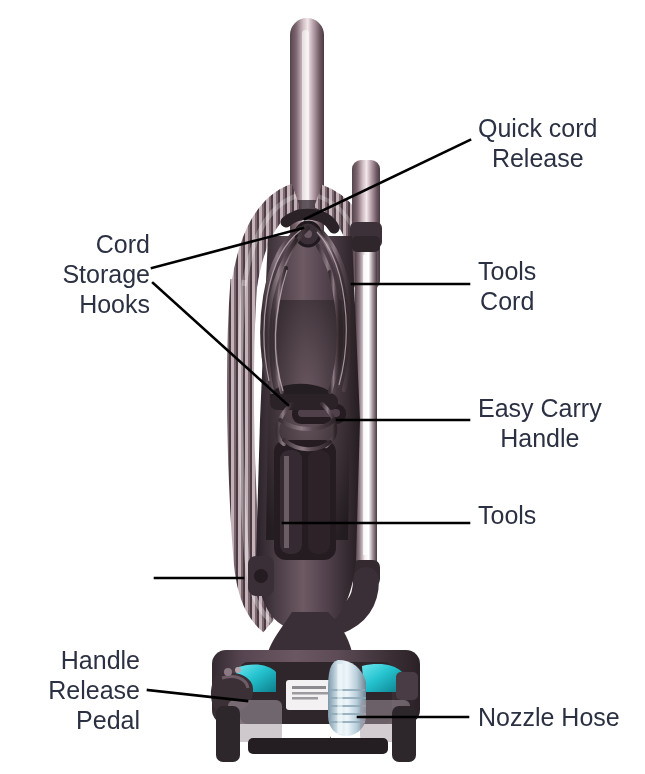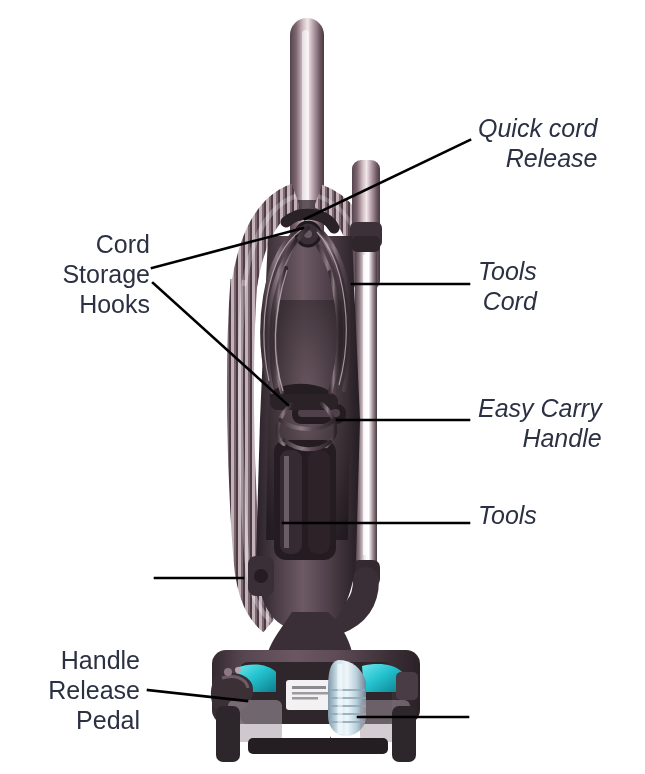--- a/index.html
+++ b/index.html
@@ -6,21 +6,21 @@
   body{width:645px;height:774px;position:relative;overflow:hidden;
        font-family:"Liberation Sans", sans-serif;}
 
   #stage{position:absolute;inset:0;width:645px;height:774px;background:#fff;}
 
   
   .label{position:absolute;color:#2b3142;font-size:25px;line-height:30px;
          font-family:"Liberation Sans", sans-serif;font-weight:400;
          white-space:pre;letter-spacing:0px;}
   .label.right{text-align:right;}
-  .label.left{text-align:right;font-style:italic;}
+  .label.left{text-align:center;}
 
   
   svg.overlay{position:absolute;left:0;top:0;width:645px;height:774px;
               pointer-events:none;}
 
   
   #product{position:absolute;left:0;top:0;width:645px;height:774px;}
 </style>
 </head>
 <body>
@@ -258,14 +258,15 @@
   <div class="label left" style="left:478px;top:393px;">Easy Carry
 Handle</div>
 
   <div class="label left" style="left:478px;top:500px;">Tools</div>
 
 
   <div class="label right" style="left:20px;top:645px;width:120px;">Handle
 Release
 Pedal</div>
 
+  <div class="label left" style="left:478px;top:702px;">Nozzle Hose</div>
 
 </div>
 
 </body></html>

